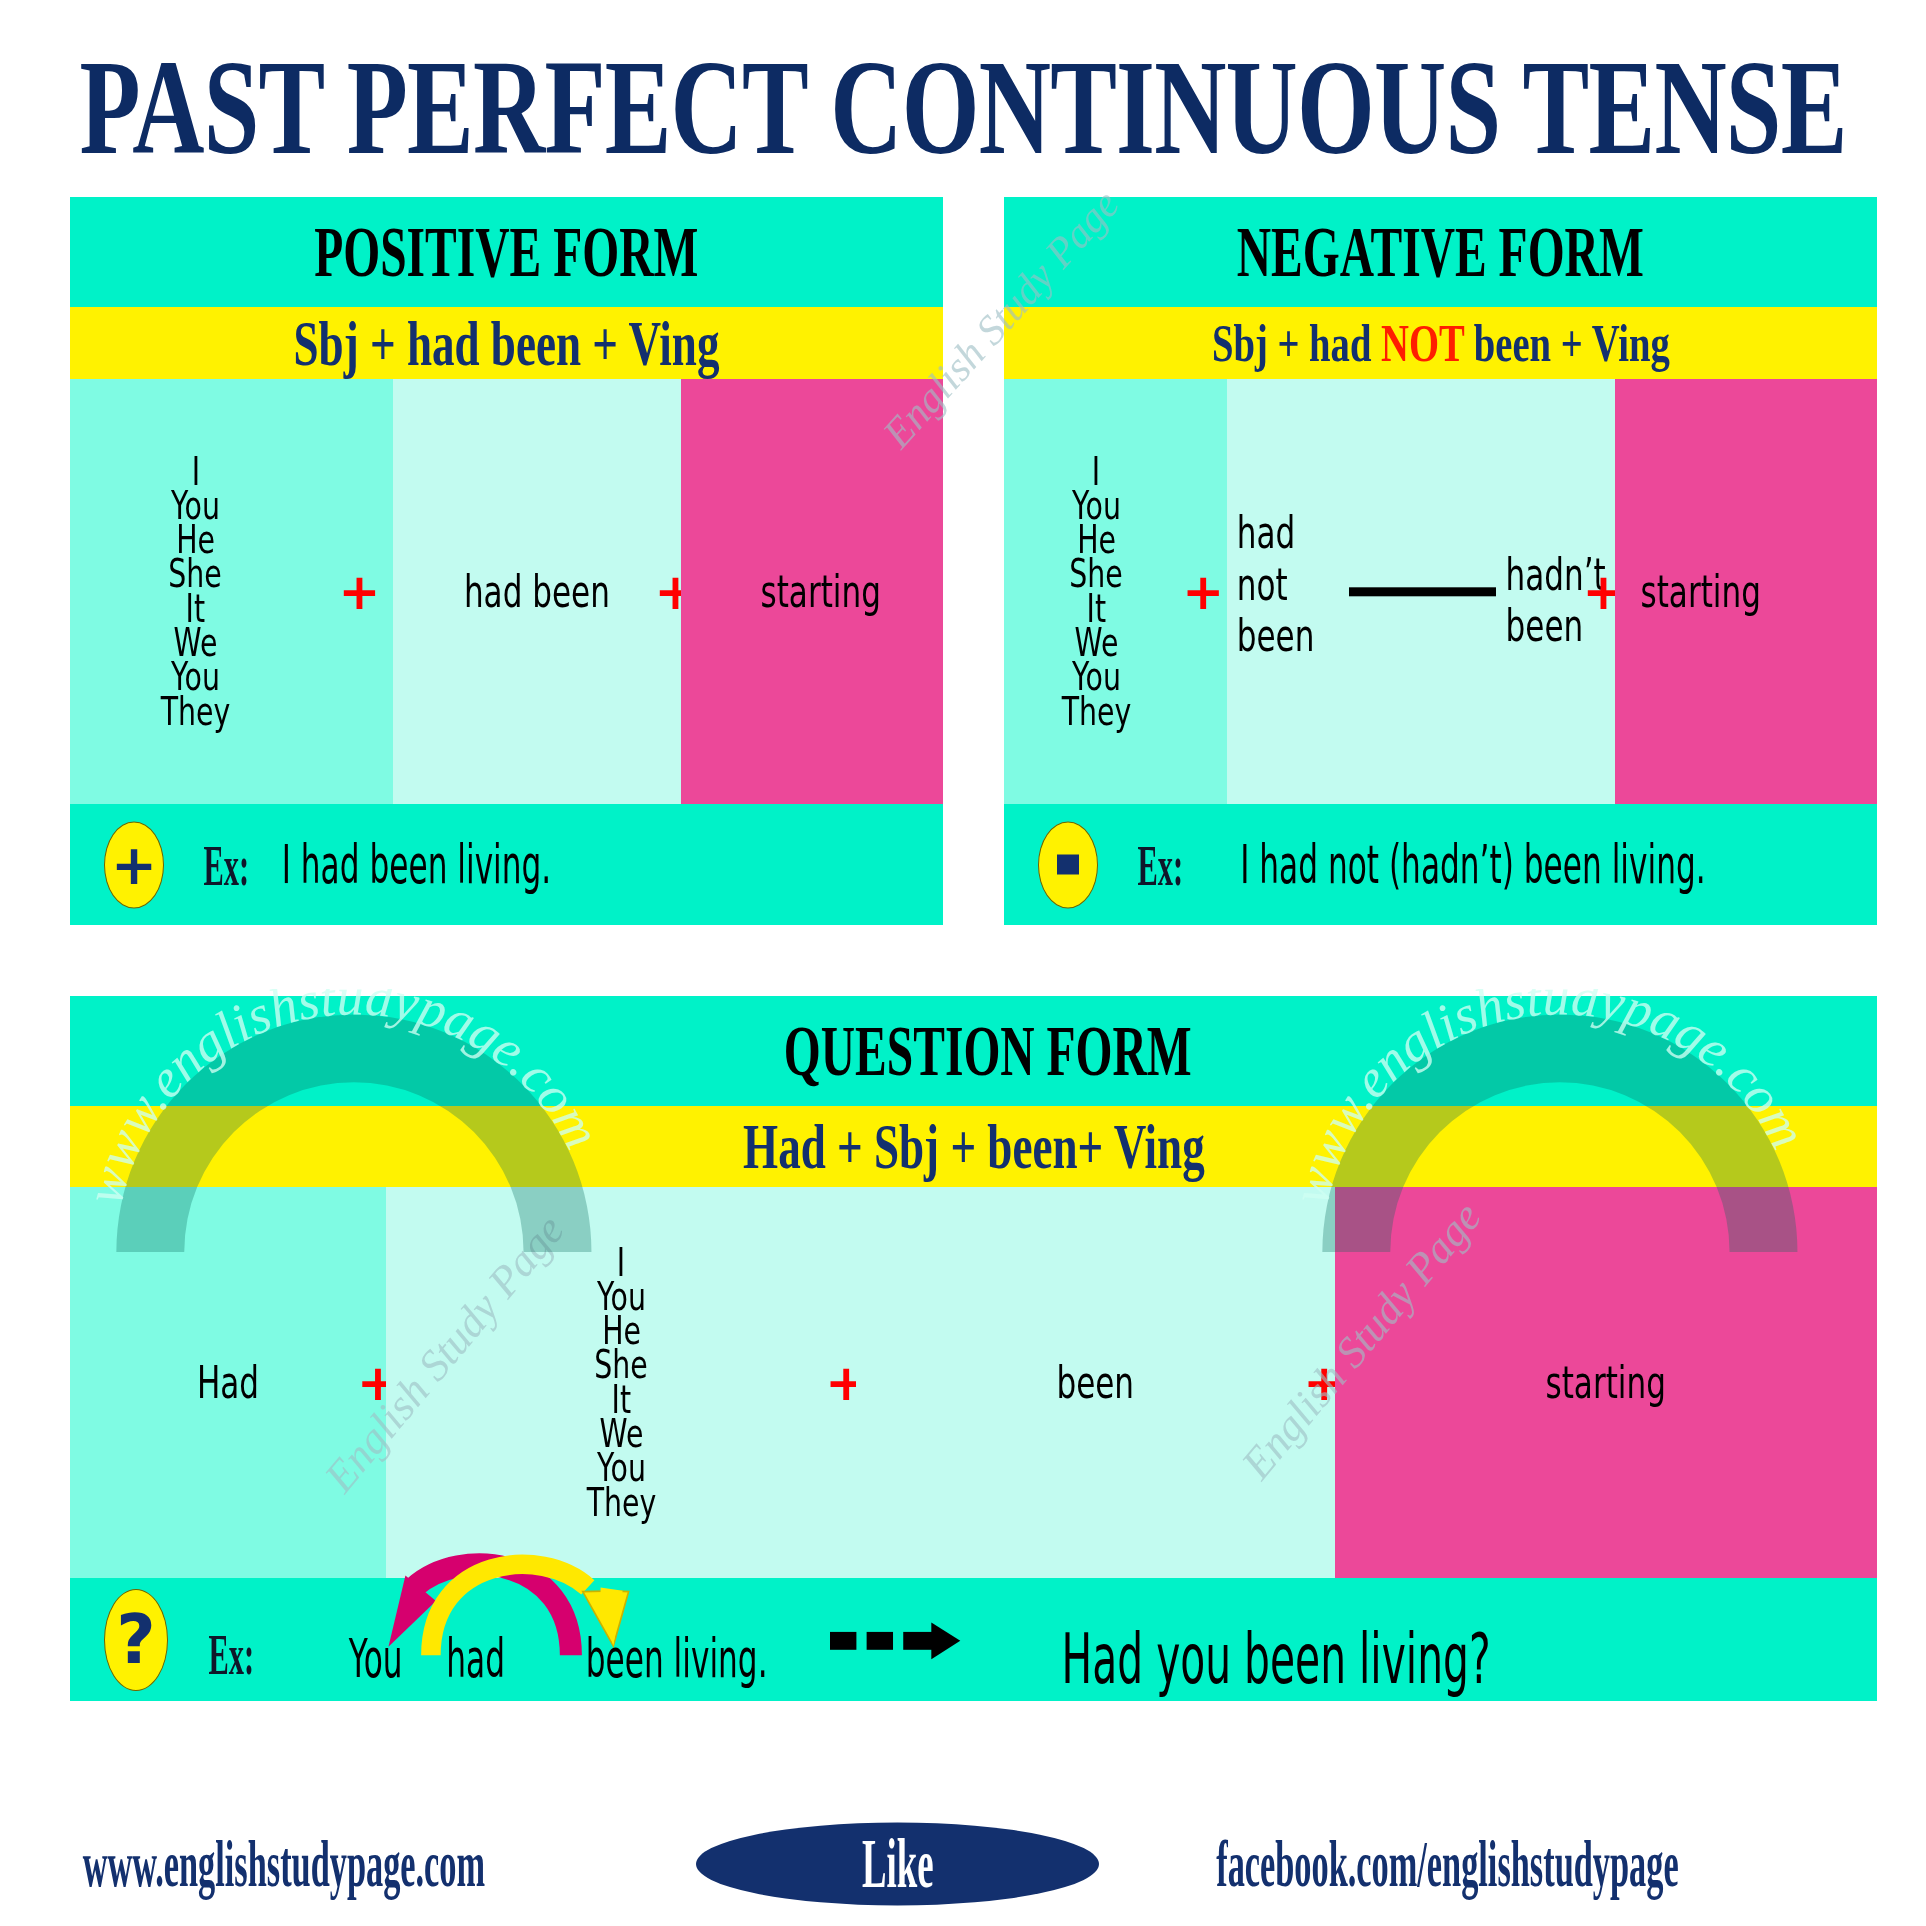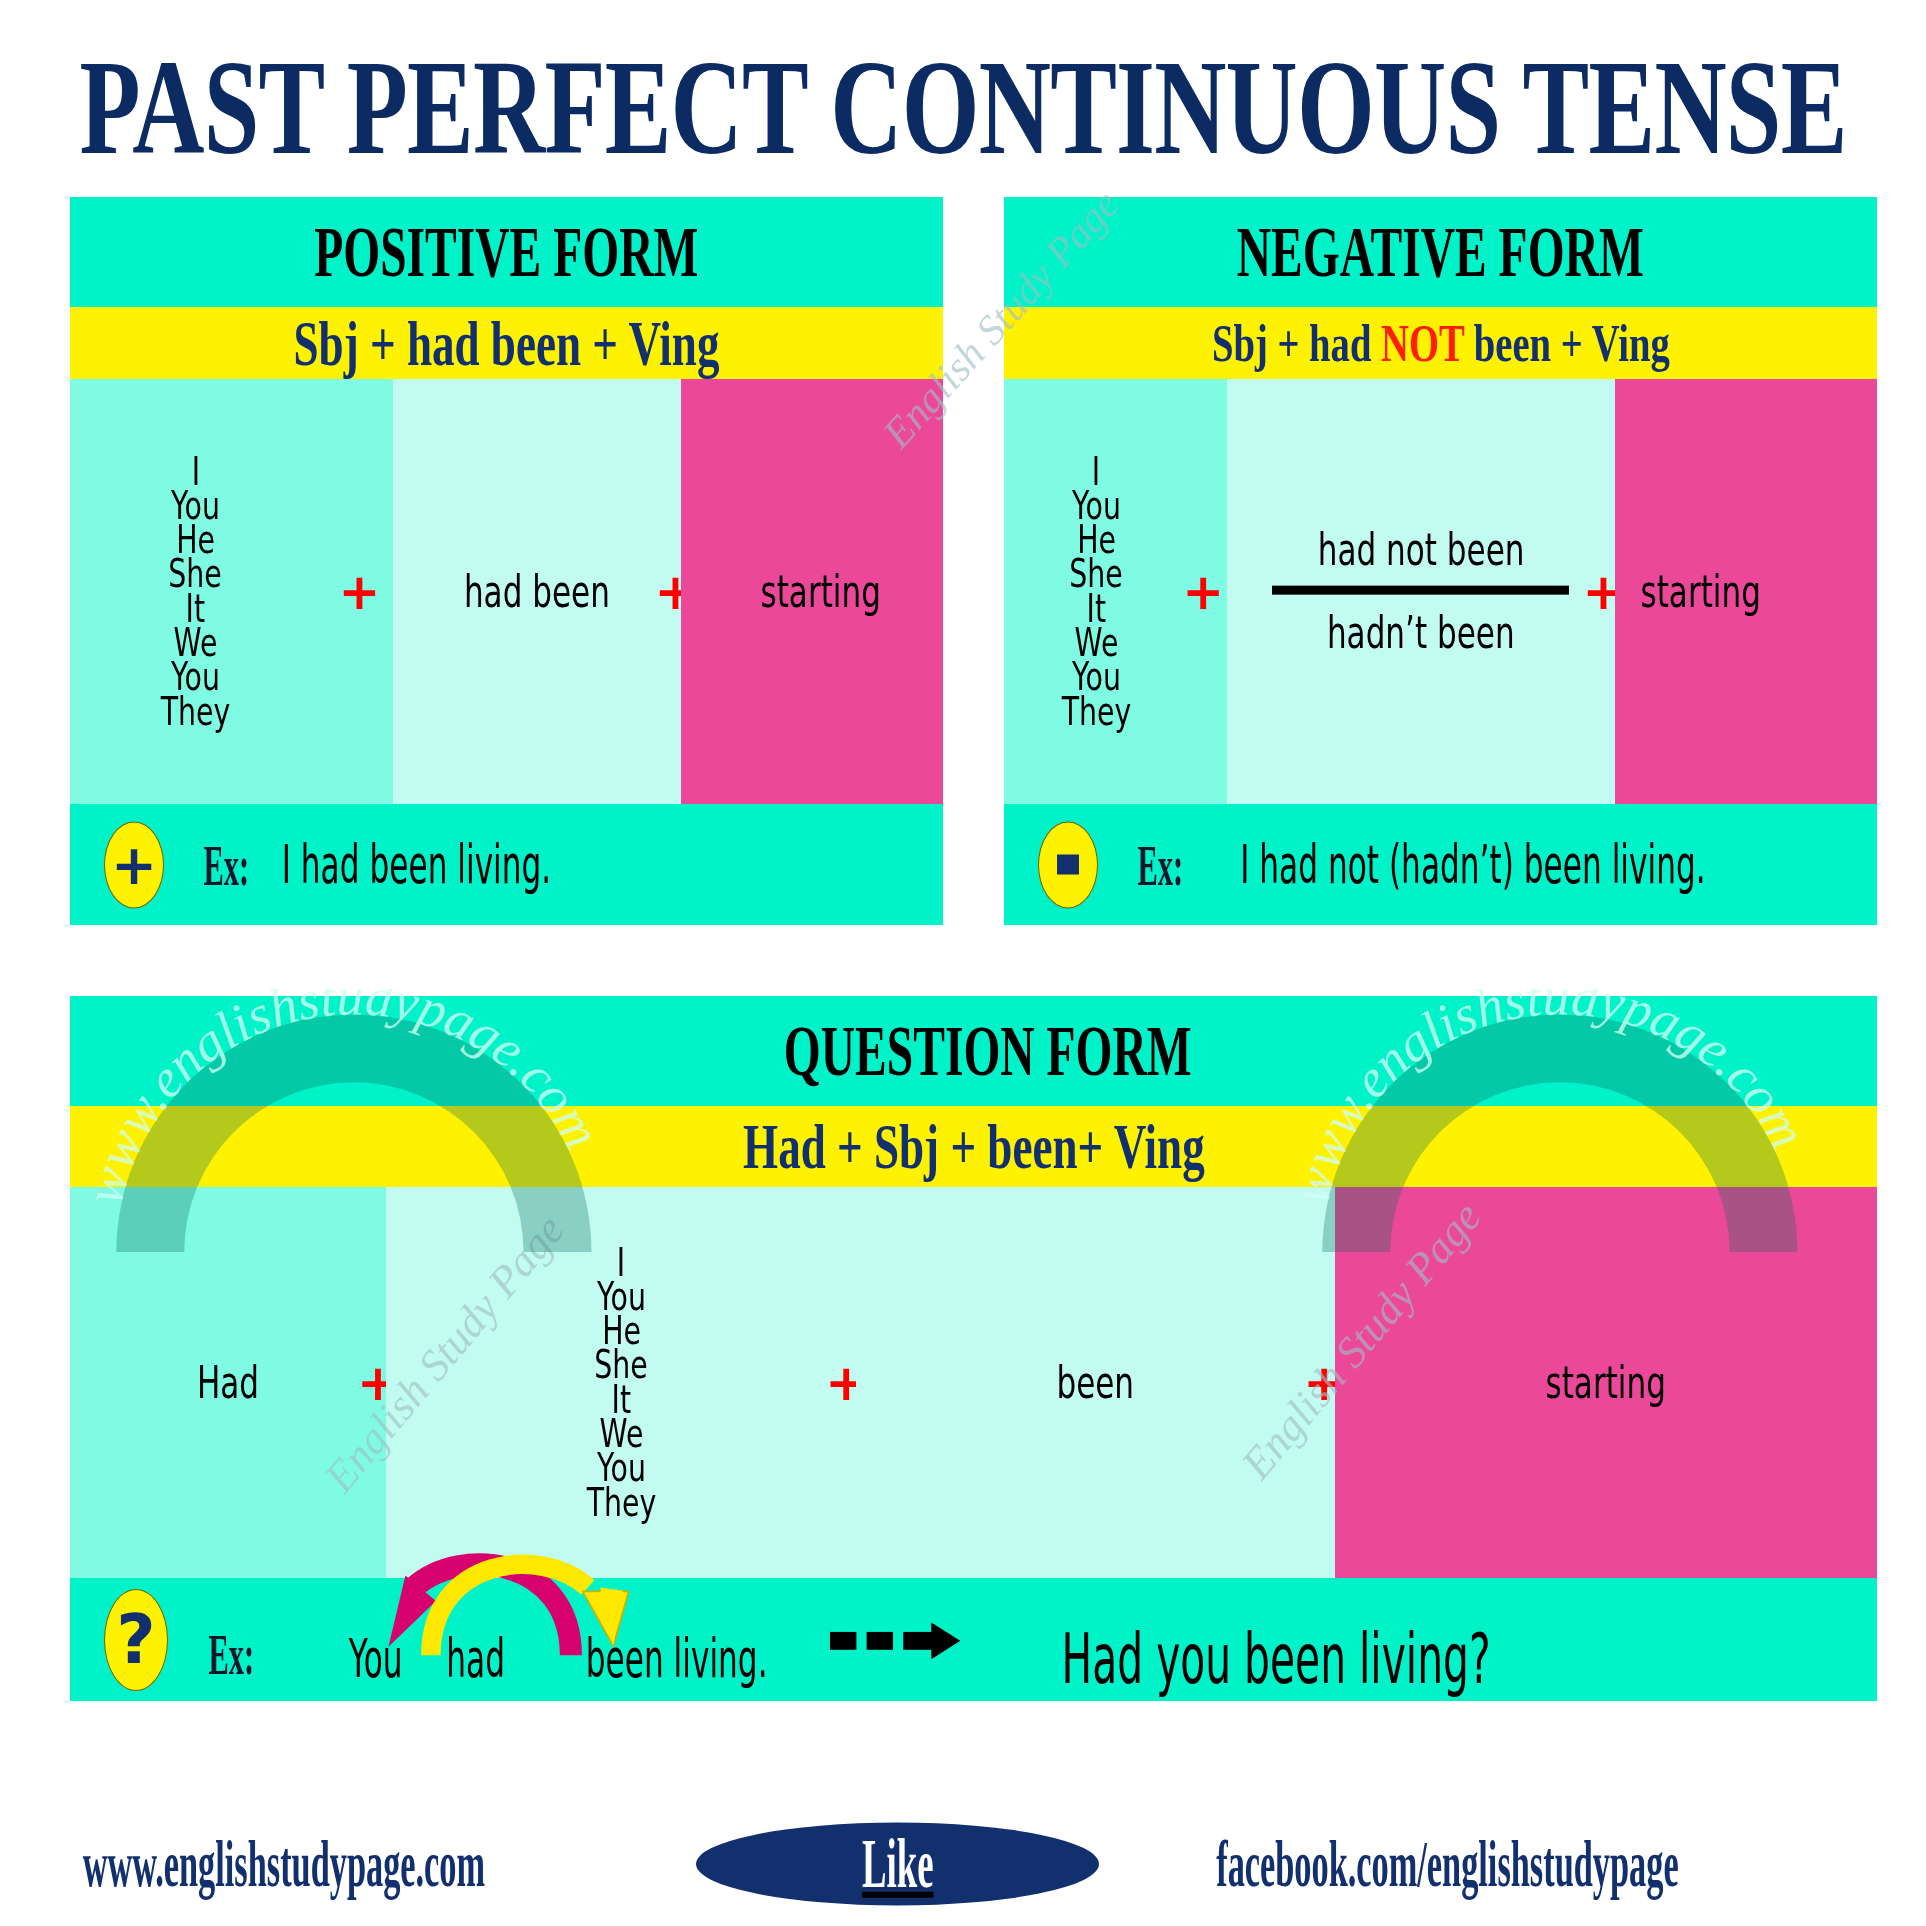--- a/index.html
+++ b/index.html
@@ -71,21 +71,21 @@
   .plus{
     position:absolute; top:50%; transform:translateY(-50%);
     color:#ff0000; font-weight:700;
     font-family:"DejaVu Sans", sans-serif;
     line-height:1;
   }
 
   
   .negstack{
     position:absolute; left:0; right:0; top:50%; transform:translateY(-50%);
-    display:flex; flex-direction:column; align-items:center;
+    display:flex; flex-direction:row; align-items:center;
     font-family:"DejaVu Sans", sans-serif;
   }
   .negstack .t{ display:inline-block; transform:scaleY(1.2) scaleX(0.84); }
   .negrule{ background:#000; }
 
   
   .exrow{ background:#00f2c8; position:relative; display:flex; align-items:center; }
   .badge{
     position:absolute; border-radius:50%;
     background:#fff200; border:0.8px solid #6d6400;
@@ -112,21 +112,21 @@
   
   #footer{ position:absolute; left:0; top:1821px; width:1926px; height:85px; }
   .furl{
     position:absolute; top:50%; transform:translateY(-50%);
     color:#13306e; font-family:"Liberation Serif", serif; font-weight:700;
     white-space:nowrap;
   }
   .furl .s{ display:inline-block; transform:scaleY(1.5) scaleX(0.78); }
   #like-pill{
     position:absolute; background:#13306e; border-radius:50%;
-    display:flex; align-items:center; justify-content:center;text-decoration:underline;
+    display:flex; align-items:center; justify-content:center;
   }
   #like-pill span{
     color:#fff; font-family:"Liberation Serif", serif; font-weight:700;
     transform:scaleY(1.5) scaleX(0.80); display:inline-block;
   }
 </style>
 </head>
 <body>
 
 <div id="title">PAST PERFECT CONTINUOUS TENSE</div>

